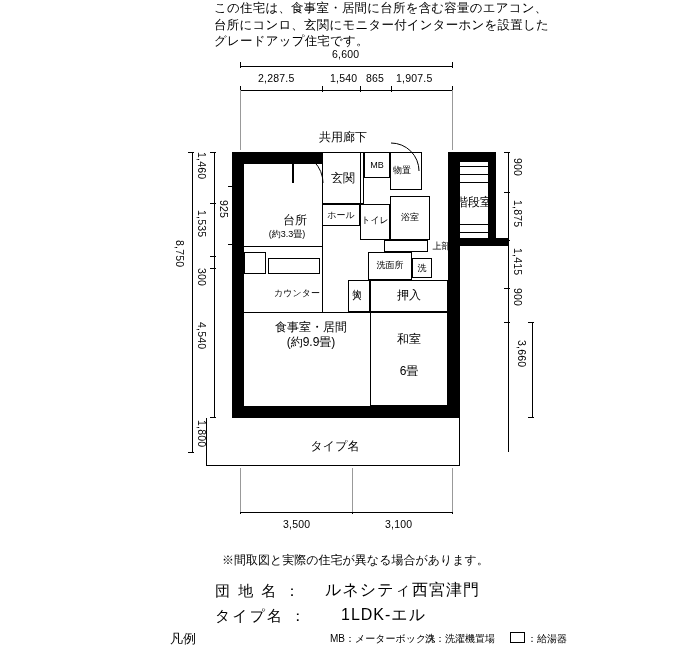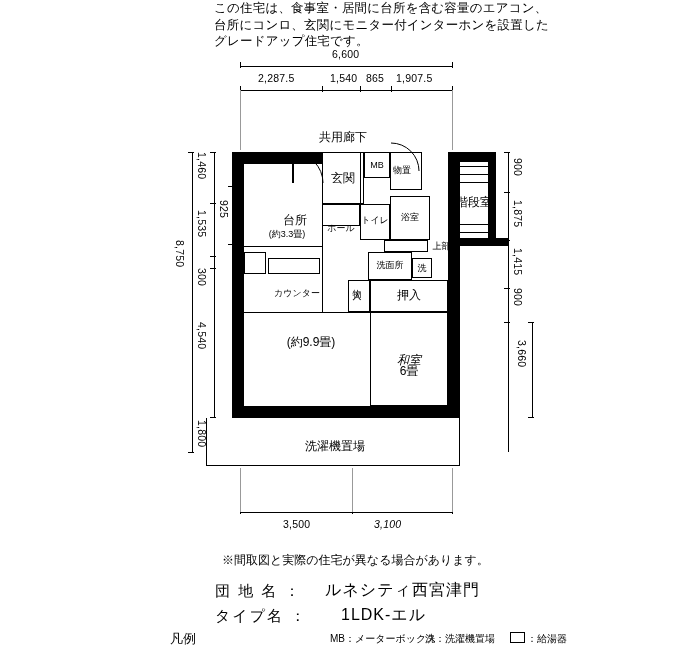--- a/index.html
+++ b/index.html
@@ -108,21 +108,21 @@
 <div class="line vline abs" style="left:532px;top:322px;height:95px;"></div>
 <div class="tick" style="left:528px;top:322px;width:6px;height:1px;"></div>
 <div class="tick" style="left:528px;top:417px;width:6px;height:1px;"></div>
 <div class="abs dimv" style="left:516px;top:340px;">3,660</div>
 
 <div class="line hline abs" style="left:240px;top:512px;width:212px;"></div>
 <div class="tick" style="left:240px;top:508px;"></div>
 <div class="tick" style="left:352px;top:508px;"></div>
 <div class="tick" style="left:452px;top:508px;"></div>
 <div class="abs dim" style="left:283px;top:518px;">3,500</div>
-<div class="abs dim" style="left:374px;top:518px;font-style:italic;">3,100</div>
+<div class="abs dim" style="left:385px;top:518px;">3,100</div>
 <div class="line vline abs" style="left:240px;top:468px;height:44px;background:#999;"></div>
 <div class="line vline abs" style="left:452px;top:468px;height:44px;background:#999;"></div>
 <div class="line vline abs" style="left:352px;top:468px;height:44px;background:#999;"></div>
 
 <div id="plan">
 
   <div class="lbl" style="left:313px;top:131px;width:60px;">共用廊下</div>
 
   <div class="wall" style="left:232px;top:152px;width:92px;height:12px;"></div>
   <div class="wall" style="left:232px;top:152px;width:12px;height:266px;"></div>
@@ -135,21 +135,21 @@
   <div class="room" style="left:322px;top:152px;width:42px;height:52px;"></div>
   <div class="lbl" style="left:322px;top:172px;width:42px;">玄関</div>
 
   <div class="room" style="left:364px;top:152px;width:26px;height:26px;"></div>
   <div class="lbl sm" style="left:364px;top:160px;width:26px;">MB</div>
 
   <div class="room" style="left:390px;top:152px;width:32px;height:38px;"></div>
   <div class="lbl sm" style="left:390px;top:165px;width:24px;">物置</div>
 
   <div class="room" style="left:322px;top:204px;width:38px;height:22px;"></div>
-  <div class="lbl sm" style="left:322px;top:210px;width:38px;margin-top:13px;">ホール</div>
+  <div class="lbl sm" style="left:322px;top:210px;width:38px;">ホール</div>
 
   <div class="room" style="left:360px;top:204px;width:30px;height:36px;"></div>
   <div class="lbl sm" style="left:360px;top:215px;width:30px;">トイレ</div>
 
   <div class="room" style="left:390px;top:196px;width:40px;height:44px;"></div>
   <div class="lbl sm" style="left:390px;top:212px;width:40px;">浴室</div>
 
   <div class="lbl" style="left:452px;top:196px;width:44px;">階段室</div>
   <div class="line hline abs" style="left:456px;top:166px;width:34px;"></div>
   <div class="line hline abs" style="left:456px;top:174px;width:34px;"></div>
@@ -169,28 +169,29 @@
   <div class="lbl sm" style="left:368px;top:260px;width:44px;">洗面所</div>
   <div class="room" style="left:412px;top:258px;width:20px;height:20px;"></div>
   <div class="lbl sm" style="left:412px;top:263px;width:20px;">洗</div>
 
   <div class="room" style="left:348px;top:280px;width:22px;height:32px;"></div>
   <div class="lbl sm vert" style="left:352px;top:282px;">物入</div>
 
   <div class="room" style="left:370px;top:280px;width:78px;height:32px;"></div>
   <div class="lbl" style="left:370px;top:289px;width:78px;">押入</div>
 
+  <div class="lbl big" style="left:246px;top:320px;width:130px;">食事室・居間</div>
   <div class="lbl" style="left:246px;top:336px;width:130px;">(約9.9畳)</div>
 
   <div class="room" style="left:370px;top:312px;width:78px;height:94px;border:1px solid #000;"></div>
-  <div class="lbl big" style="left:370px;top:353px;width:78px;font-style:italic;">和室</div>
+  <div class="lbl big" style="left:370px;top:332px;width:78px;">和室</div>
   <div class="lbl big" style="left:370px;top:364px;width:78px;">6畳</div>
 
   <div class="room" style="left:206px;top:418px;width:254px;height:48px;border:1px solid #000;border-top:none;"></div>
-  <div class="lbl" style="left:280px;top:440px;width:110px;">洗濯機置場</div>
+  <div class="lbl" style="left:280px;top:440px;width:110px;">タイプ名</div>
 
   <div class="line vline abs" style="left:322px;top:152px;height:160px;"></div>
   <div class="line vline abs" style="left:360px;top:152px;height:88px;"></div>
   <div class="line hline abs" style="left:244px;top:312px;width:204px;"></div>
   <div class="line hline abs" style="left:244px;top:246px;width:78px;"></div>
 
   <svg class="abs" style="left:292px;top:152px;" width="34" height="34">
     <path d="M1 1 A 30 30 0 0 1 31 31" fill="none" stroke="#000" stroke-width="1"></path>
     <line x1="1" y1="1" x2="1" y2="31" stroke="#000" stroke-width="2"></line>
   </svg>

